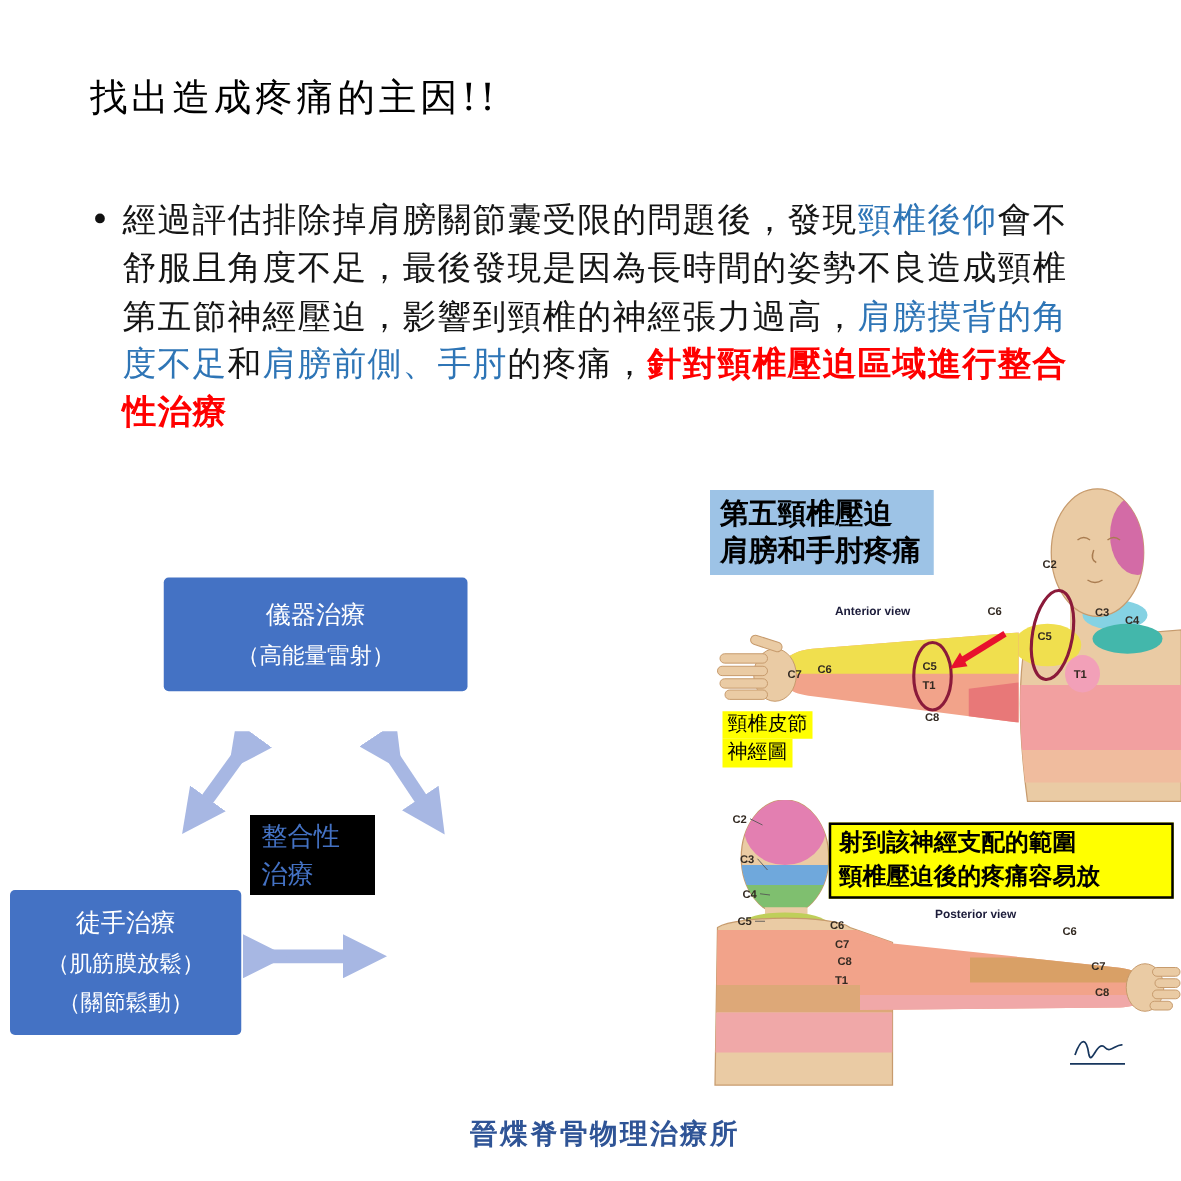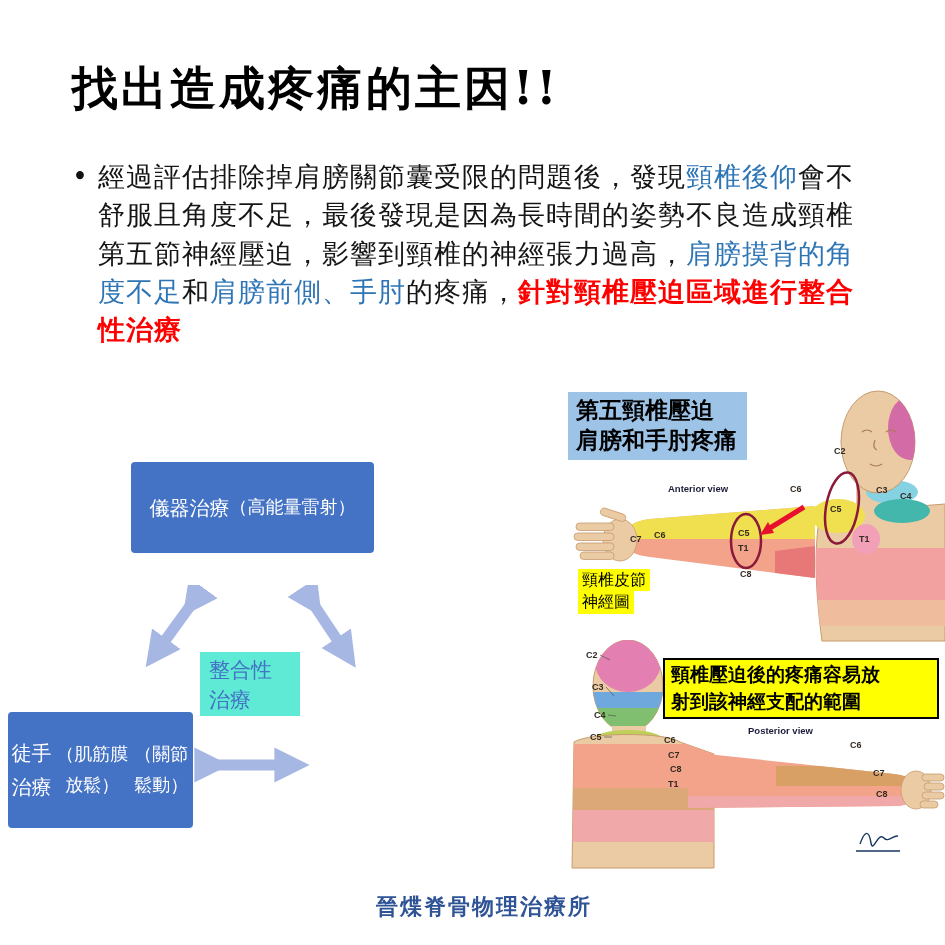--- a/index.html
+++ b/index.html
@@ -1,37 +1,37 @@
 <!DOCTYPE html>
 <html><head>
 <meta charset="utf-8">
 <style>
   html,body{margin:0;padding:0;background:#888;}
   .slide{position:relative;width:945px;height:945px;background:#ffffff;overflow:hidden;
          font-family:"DejaVu Serif", serif;}
   
-  .title{position:absolute;left:72px;top:58px;font-size:46px;font-weight:700;color:#000;
+  .title{position:absolute;left:72px;top:58px;font-size:30px;font-weight:400;color:#000;
          letter-spacing:3px;white-space:nowrap;}
   
   .bullet-wrap{position:absolute;left:72px;top:158px;width:795px;display:flex;}
   .bullet-dot{font-size:27px;line-height:1.42;color:#111;margin-right:10px;flex:0 0 auto;}
   .bullet-text{font-size:27px;line-height:1.42;color:#111;letter-spacing:1px;}
   .seg-black{color:#151515;}
   .seg-blue{color:#2E75B6;}
   .seg-red{color:#FF0000;font-weight:700;}
   
-  .dbox{position:absolute;background:#4472C4;color:#fff;display:flex;
+  .dbox{position:absolute;background:#4472C4;color:#fff;display:flex;flex-direction:column;
         justify-content:center;align-items:center;text-align:center;border-radius:4px;
         font-family:"Liberation Sans", sans-serif;}
   .dbox .l1{font-size:20px;line-height:1.7;}
   .dbox .l2,.dbox .l3{font-size:18px;line-height:1.7;}
   .box-top{left:131px;top:462px;width:243px;height:91px;}
   .box-left{left:8px;top:712px;width:185px;height:116px;}
   .box-right{left:305px;top:722px;width:201px;height:104px;}
-  .center-label{position:absolute;left:200px;top:652px;width:100px;height:64px;background:#5eead4;
+  .center-label{position:absolute;left:200px;top:652px;width:100px;height:64px;background:#000000;
         color:#4472C4;font-size:21px;line-height:1.45;padding:3px 9px;box-sizing:border-box;
         font-family:"Liberation Sans", sans-serif;}
   .diag-arrows{position:absolute;left:0;top:585px;pointer-events:none;}
   
   .cap-blue{position:absolute;left:568px;top:392px;background:#9DC3E6;color:#000;
         font-size:23px;font-weight:700;line-height:1.32;padding:3px 10px 4px 8px;
         font-family:"Liberation Sans", sans-serif;}
   .cap-yellow{position:absolute;left:578px;top:569px;font-size:16px;font-weight:400;color:#000;
         line-height:1.28;font-family:"Liberation Sans", sans-serif;}
   .cap-yellow span{background:#FFFF00;display:inline-block;padding:1px 4px;}
@@ -222,19 +222,19 @@
 
   <div class="cap-blue">
     <div>第五頸椎壓迫</div>
     <div>肩膀和手肘疼痛</div>
   </div>
   <div class="cap-yellow">
     <div><span>頸椎皮節</span></div>
     <div><span>神經圖</span></div>
   </div>
   <div class="note-box">
+    <div>射到該神經支配的範圍</div>
     <div>頸椎壓迫後的疼痛容易放</div>
-    <div>射到該神經支配的範圍</div>
   </div>
 
   <div class="footer">晉煠脊骨物理治療所</div>
 
 </div>
 
 </body></html>

